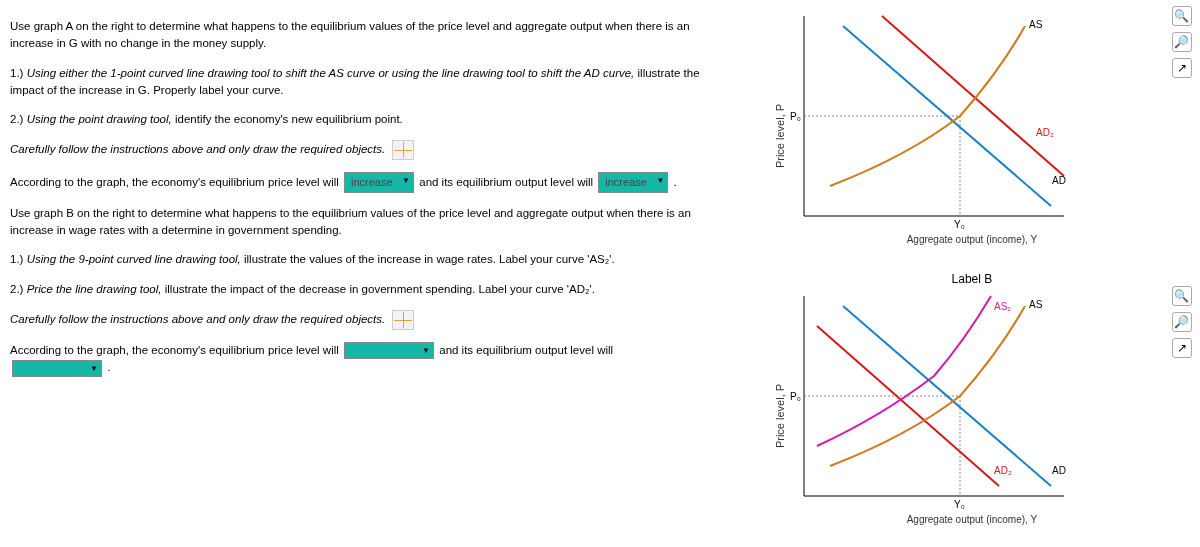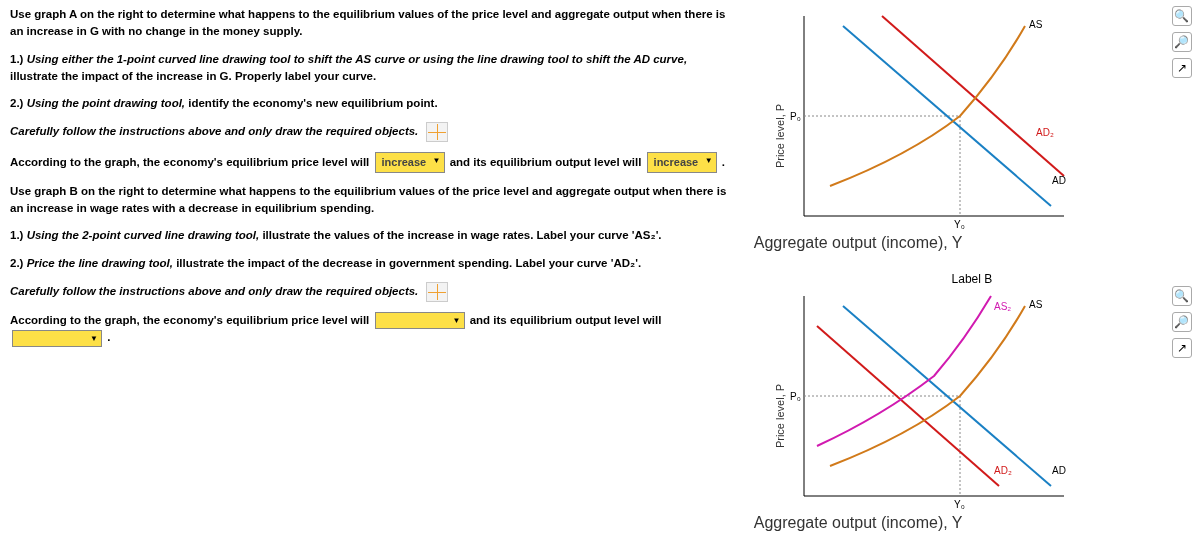--- a/index.html
+++ b/index.html
@@ -14,26 +14,26 @@
   }
   .left {
     width: 750px;
     padding-right: 20px;
     line-height: 1.5;
   }
   .right {
     width: 440px;
     position: relative;
   }
-  .para { margin: 0 0 10px 0; font-weight: bold; }
+  .para { margin: 12px 0 10px 0; }
   .italic { font-style: italic; }
   .drop {
     display: inline-block;
     border: 1px solid #888;
-    background: #fde047;
+    background: #14b8a6;
     padding: 1px 16px 1px 6px;
     min-width: 70px;
     position: relative;
     color: #444;
     font-size: 11px;
     margin: 0 2px;
   }
   .drop.empty { min-width: 90px; height: 17px; vertical-align: middle; }
   .drop::after {
     content: "▼";
@@ -67,21 +67,22 @@
     position: absolute;
     left: -6px;
     top: 50%;
     transform: translateY(-50%) rotate(-90deg);
     transform-origin: center;
     font-size: 11px;
     color: #333;
     white-space: nowrap;
   }
   .xlab {
-    font-size: 16px;
+    text-align: center;
+    font-size: 10px;
     color: #333;
     margin-top: -2px;
   }
   .icon-col {
     position: absolute;
     right: -2px;
     display: flex;
     flex-direction: column;
     gap: 6px;
   }
@@ -118,24 +119,24 @@
   </p>
 
   <p class="para">
     <span>According to the graph, the economy's equilibrium price level will </span>
     <span class="drop">increase</span>
     <span> and its equilibrium output level will </span>
     <span class="drop">increase</span>
     <span>.</span>
   </p>
 
-  <p class="para">Use graph B on the right to determine what happens to the equilibrium values of the price level and aggregate output when there is an increase in wage rates with a decrease in equilibrium spending.</p>
-
-  <p class="para">
-    <span>1.) </span><span class="italic">Using the 2-point curved line drawing tool,</span><span> illustrate the values of the increase in wage rates. Label your curve 'AS₂'.</span>
+  <p class="para">Use graph B on the right to determine what happens to the equilibrium values of the price level and aggregate output when there is an increase in wage rates with a determine in government spending.</p>
+
+  <p class="para">
+    <span>1.) </span><span class="italic">Using the 9-point curved line drawing tool,</span><span> illustrate the values of the increase in wage rates. Label your curve 'AS₂'.</span>
   </p>
   <p class="para">
     <span>2.) </span><span class="italic">Price the line drawing tool,</span><span> illustrate the impact of the decrease in government spending. Label your curve 'AD₂'.</span>
   </p>
   <p class="para">
     <span class="italic">Carefully follow the instructions above and only draw the required objects.</span>
     <span class="tool-icon"></span>
   </p>
 
   <p class="para">

